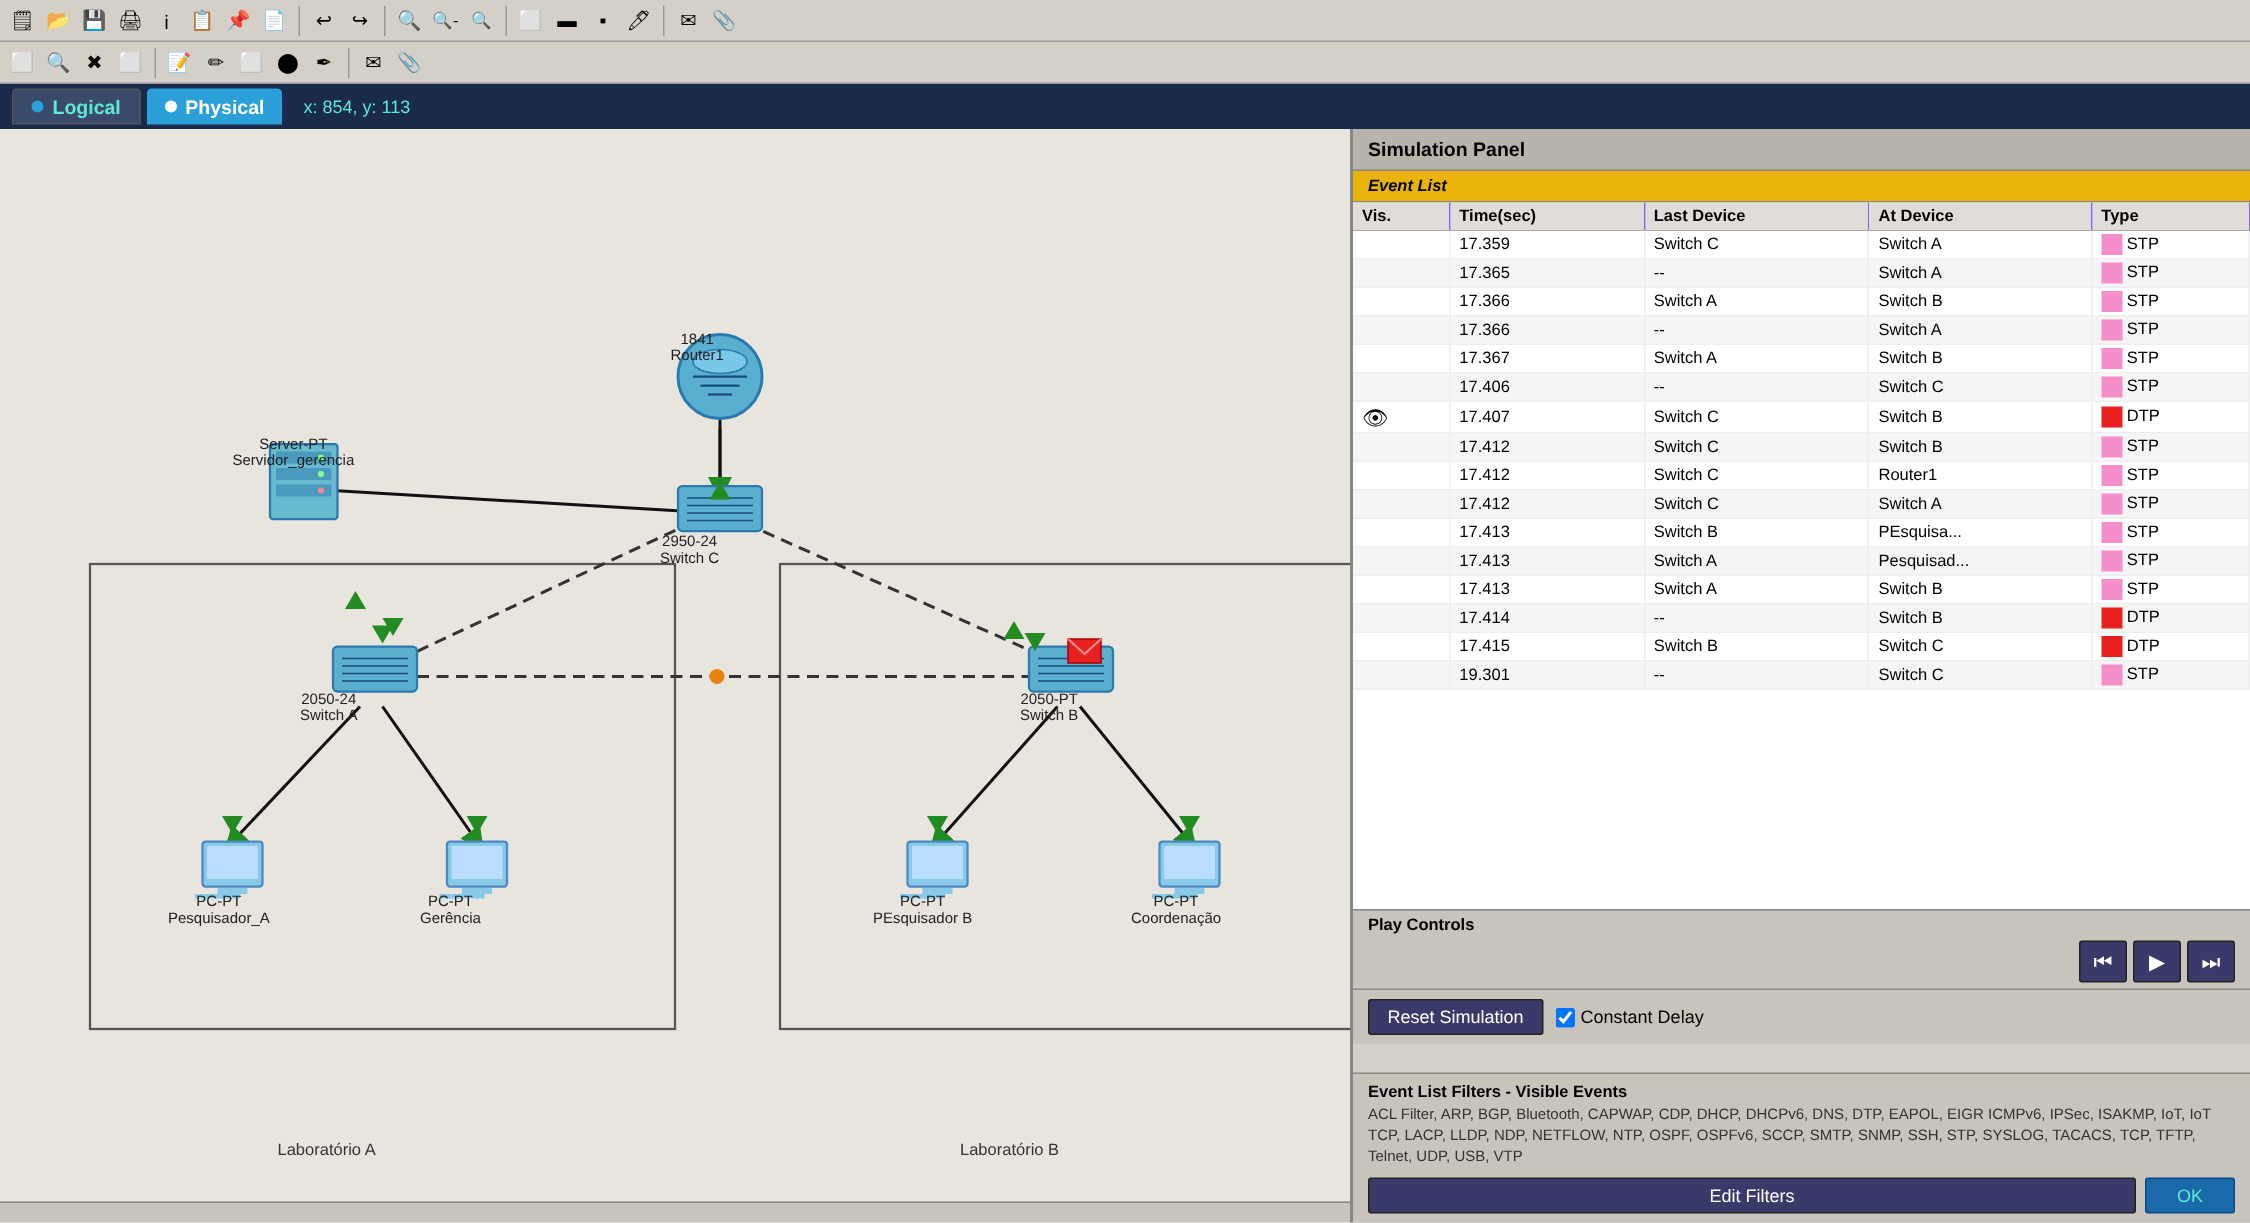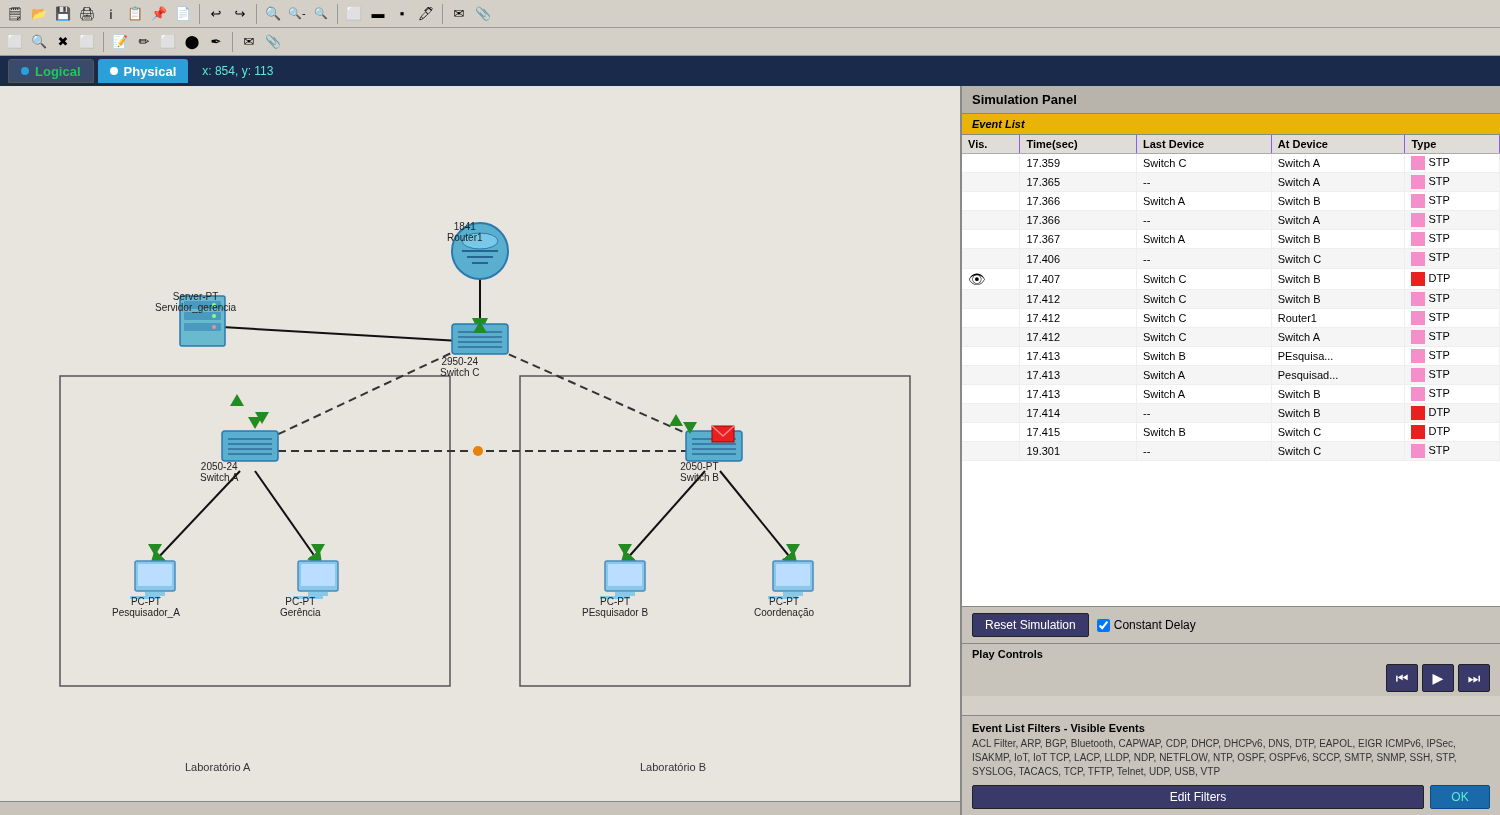--- a/index.html
+++ b/index.html
@@ -49,42 +49,42 @@
       padding: 0 12px;
       border-radius: 3px 3px 0 0;
       display: flex;
       align-items: center;
       gap: 6px;
       font-size: 13px;
       font-weight: bold;
       cursor: pointer;
     }
     .nav-tab.active { background: #2a9fd8; color: white; }
-    .nav-tab.inactive { background: #3a4a6a; color: #22c55e; border: 1px solid #555; }
+    .nav-tab.inactive { background: #3a4a6a; color: #5eead4; border: 1px solid #555; }
     .nav-tab .dot { width: 8px; height: 8px; border-radius: 50%; background: #2a9fd8; }
     .nav-tab.active .dot { background: white; }
     #coords { color: #5eead4; font-size: 12px; margin-left: 10px; }
 
     
     #main {
       display: flex;
       height: calc(815px - 28px - 28px - 30px);
     }
 
     
     #canvas {
       flex: 1;
       background: #e8e4de;
       position: relative;
       overflow: hidden;
     }
 
     
     #sim-panel {
-      width: 540px;
+      width: 600px;
       background: #d4d0c8;
       border-left: 2px solid #888;
       display: flex;
       flex-direction: column;
     }
 
     #sim-panel-title {
       background: #b8b4ac;
       padding: 6px 10px;
       font-weight: bold;
@@ -589,35 +589,35 @@
               <td></td>
               <td>19.301</td>
               <td>--</td>
               <td>Switch C</td>
               <td><span class="type-badge type-pink"></span>STP</td>
             </tr>
           </tbody>
       </table>
     </div>
 
-    <div id="sim-controls">
-      <button class="btn-reset">Reset Simulation</button>
-      <label class="checkbox-label">
-        <input type="checkbox" checked="" style="">
-        <span>Constant Delay</span>
-      </label>
-    </div>
-
     <div id="play-controls-section">
       <div id="play-controls-title">Play Controls</div>
       <div id="play-buttons">
         <button class="play-btn">⏮</button>
         <button class="play-btn">▶</button>
         <button class="play-btn">⏭</button>
       </div>
+    </div>
+
+    <div id="sim-controls">
+      <button class="btn-reset">Reset Simulation</button>
+      <label class="checkbox-label">
+        <input type="checkbox" checked="" style="">
+        <span>Constant Delay</span>
+      </label>
     </div>
 
     <div id="event-filters-section">
       <div id="event-filters-title">Event List Filters - Visible Events</div>
       <div id="event-filters-text">
         ACL Filter, ARP, BGP, Bluetooth, CAPWAP, CDP, DHCP, DHCPv6, DNS, DTP, EAPOL, EIGR
         ICMPv6, IPSec, ISAKMP, IoT, IoT TCP, LACP, LLDP, NDP, NETFLOW, NTP, OSPF, OSPFv6,
         SCCP, SMTP, SNMP, SSH, STP, SYSLOG, TACACS, TCP, TFTP, Telnet, UDP, USB, VTP
       </div>
       <div id="edit-filters-bar">

